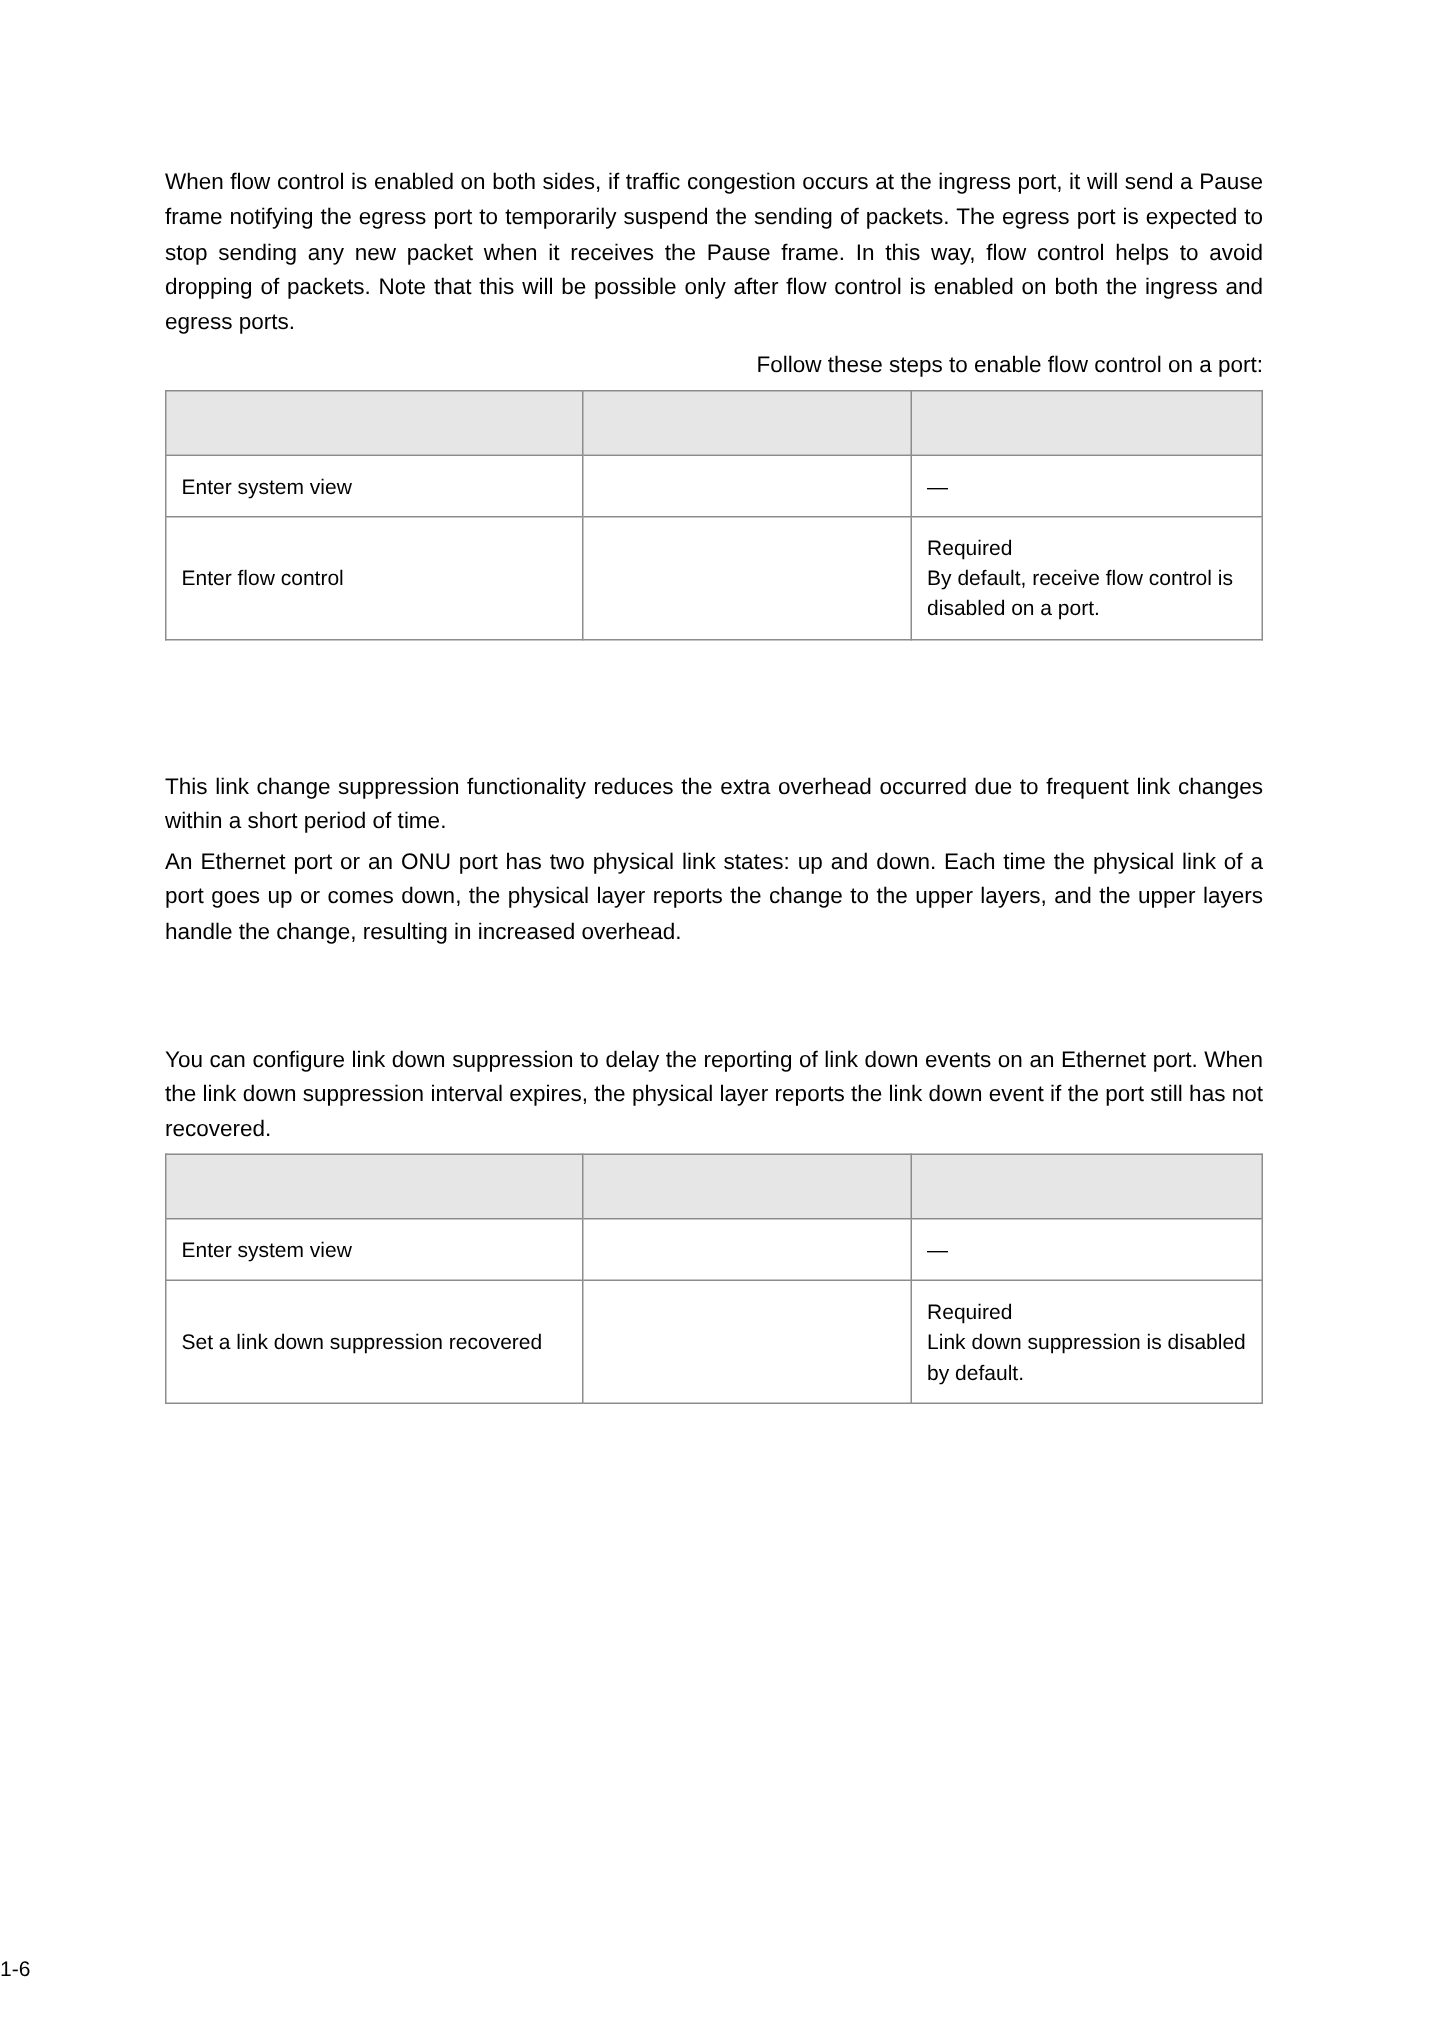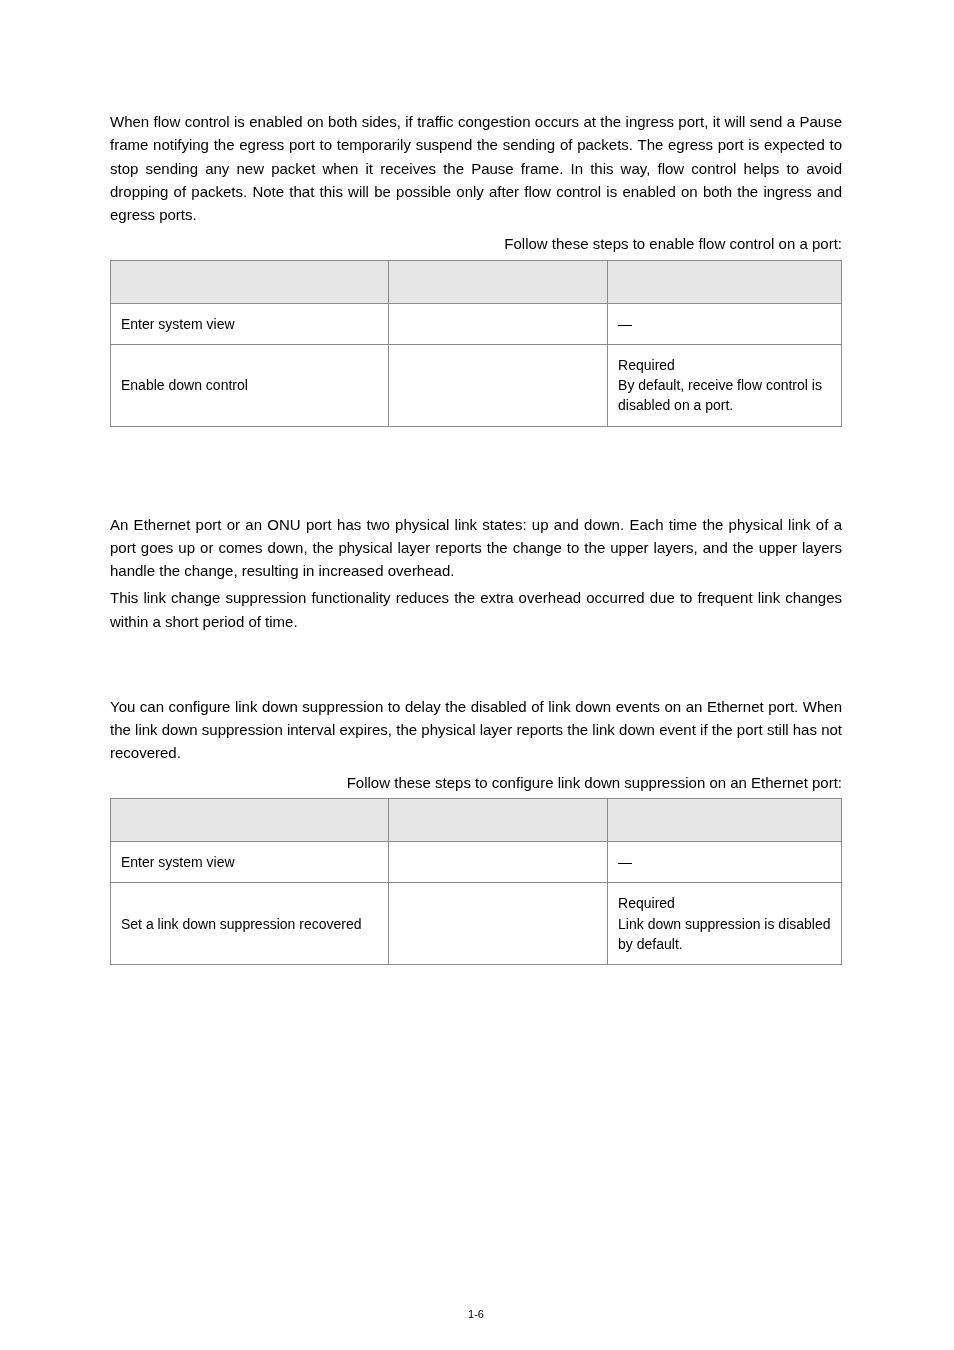--- a/index.html
+++ b/index.html
@@ -50,22 +50,21 @@
   .col1 { width: 38%; }
   .col2 { width: 30%; }
   .col3 { width: 32%; }
   .spacer-lg { height: 86px; }
   .spacer-md { height: 58px; }
   .footer {
     position: absolute;
     bottom: 30px;
     left: 0;
     width: 100%;
-    text-align: center;
-    font-size: 11px;
+    font-size: 14px;
     color: #000;
   }
 </style>
 </head>
 <body>
 
 <div class="page">
 
   <p class="para">When flow control is enabled on both sides, if traffic congestion occurs at the ingress port, it will send a Pause frame notifying the egress port to temporarily suspend the sending of packets. The egress port is expected to stop sending any new packet when it receives the Pause frame. In this way, flow control helps to avoid dropping of packets. Note that this will be possible only after flow control is enabled on both the ingress and egress ports.</p>
   <p class="para-follow">Follow these steps to enable flow control on a port:</p>
@@ -78,36 +77,35 @@
         <th class="col3"></th>
       </tr>
     </thead>
     <tbody>
       <tr>
         <td>Enter system view</td>
         <td></td>
         <td>—</td>
       </tr>
       <tr>
-        <td>Enable down control</td>
+        <td>Enter flow control</td>
         <td></td>
         <td>Required<br>By default, receive flow control is disabled on a port.</td>
       </tr>
     </tbody>
   </table>
 
   <div class="spacer-lg"></div>
 
+  <p class="para">This link change suppression functionality reduces the extra overhead occurred due to frequent link changes within a short period of time.</p>
   <p class="para">An Ethernet port or an ONU port has two physical link states: up and down. Each time the physical link of a port goes up or comes down, the physical layer reports the change to the upper layers, and the upper layers handle the change, resulting in increased overhead.</p>
-  <p class="para">This link change suppression functionality reduces the extra overhead occurred due to frequent link changes within a short period of time.</p>
 
   <div class="spacer-md"></div>
 
-  <p class="para">You can configure link down suppression to delay the disabled of link down events on an Ethernet port. When the link down suppression interval expires, the physical layer reports the link down event if the port still has not recovered.</p>
-  <p class="para-follow">Follow these steps to configure link down suppression on an Ethernet port:</p>
+  <p class="para">You can configure link down suppression to delay the reporting of link down events on an Ethernet port. When the link down suppression interval expires, the physical layer reports the link down event if the port still has not recovered.</p>
 
   <table class="doc-table">
     <thead>
       <tr>
         <th class="col1"></th>
         <th class="col2"></th>
         <th class="col3"></th>
       </tr>
     </thead>
     <tbody>

